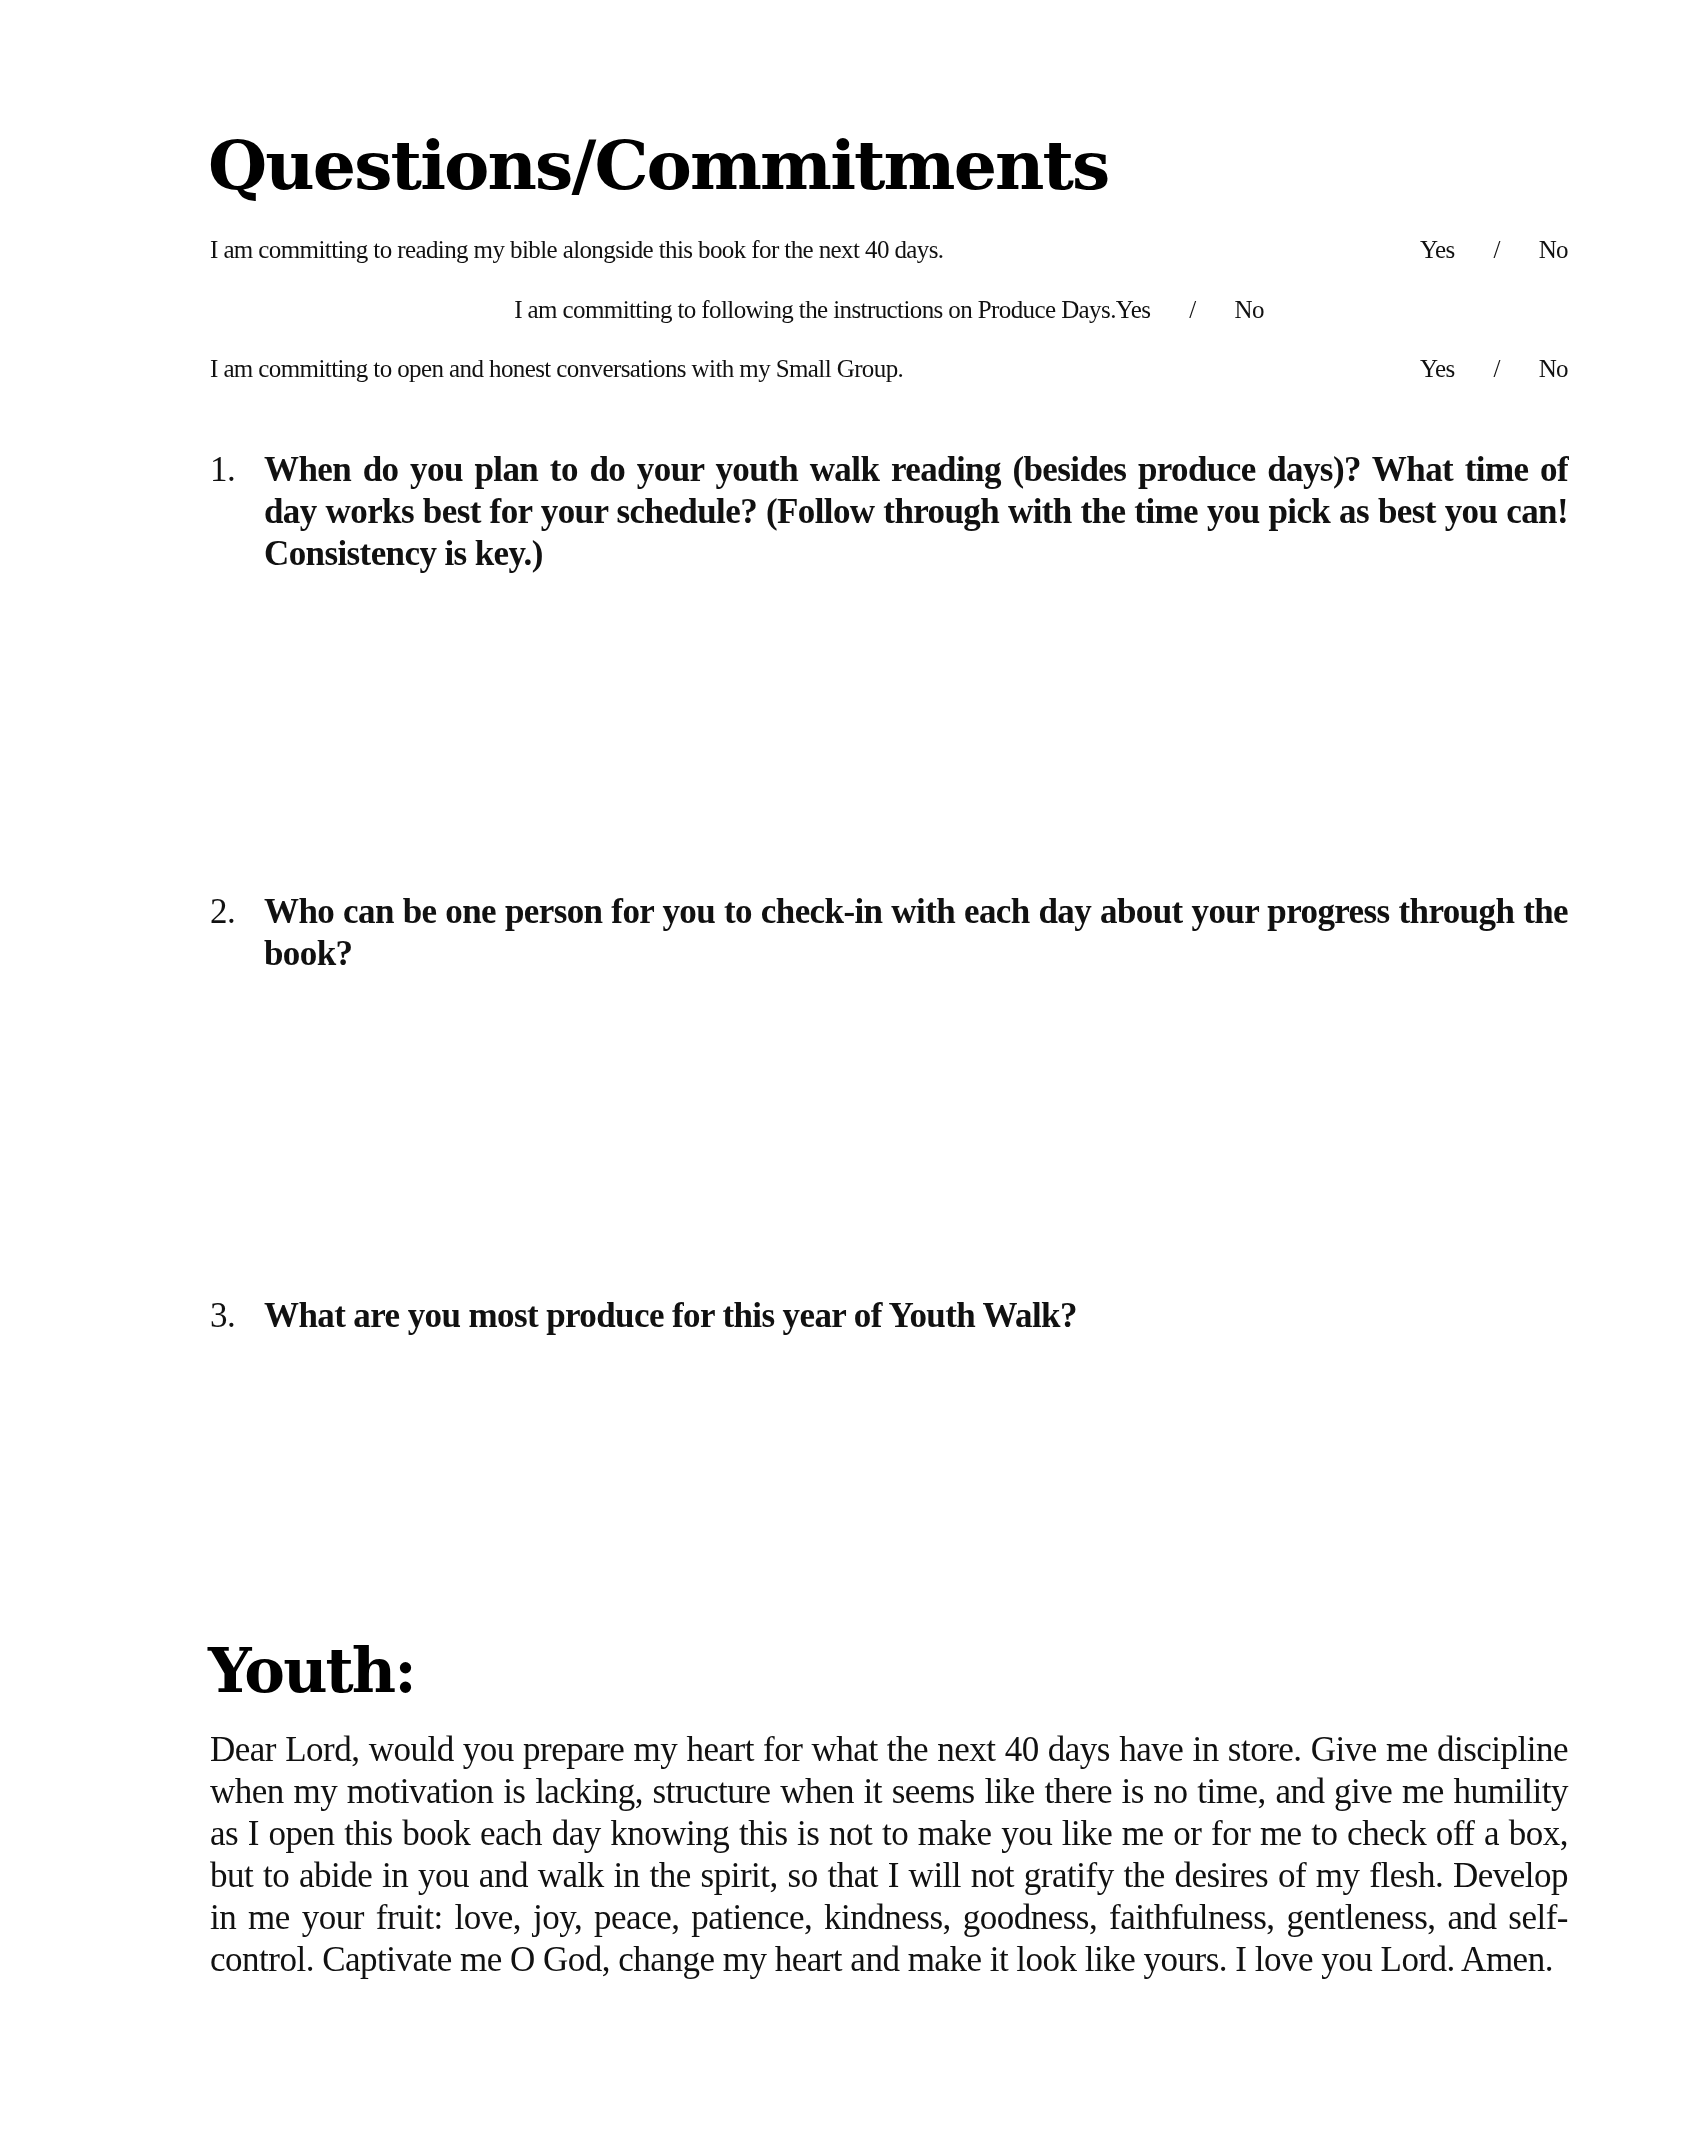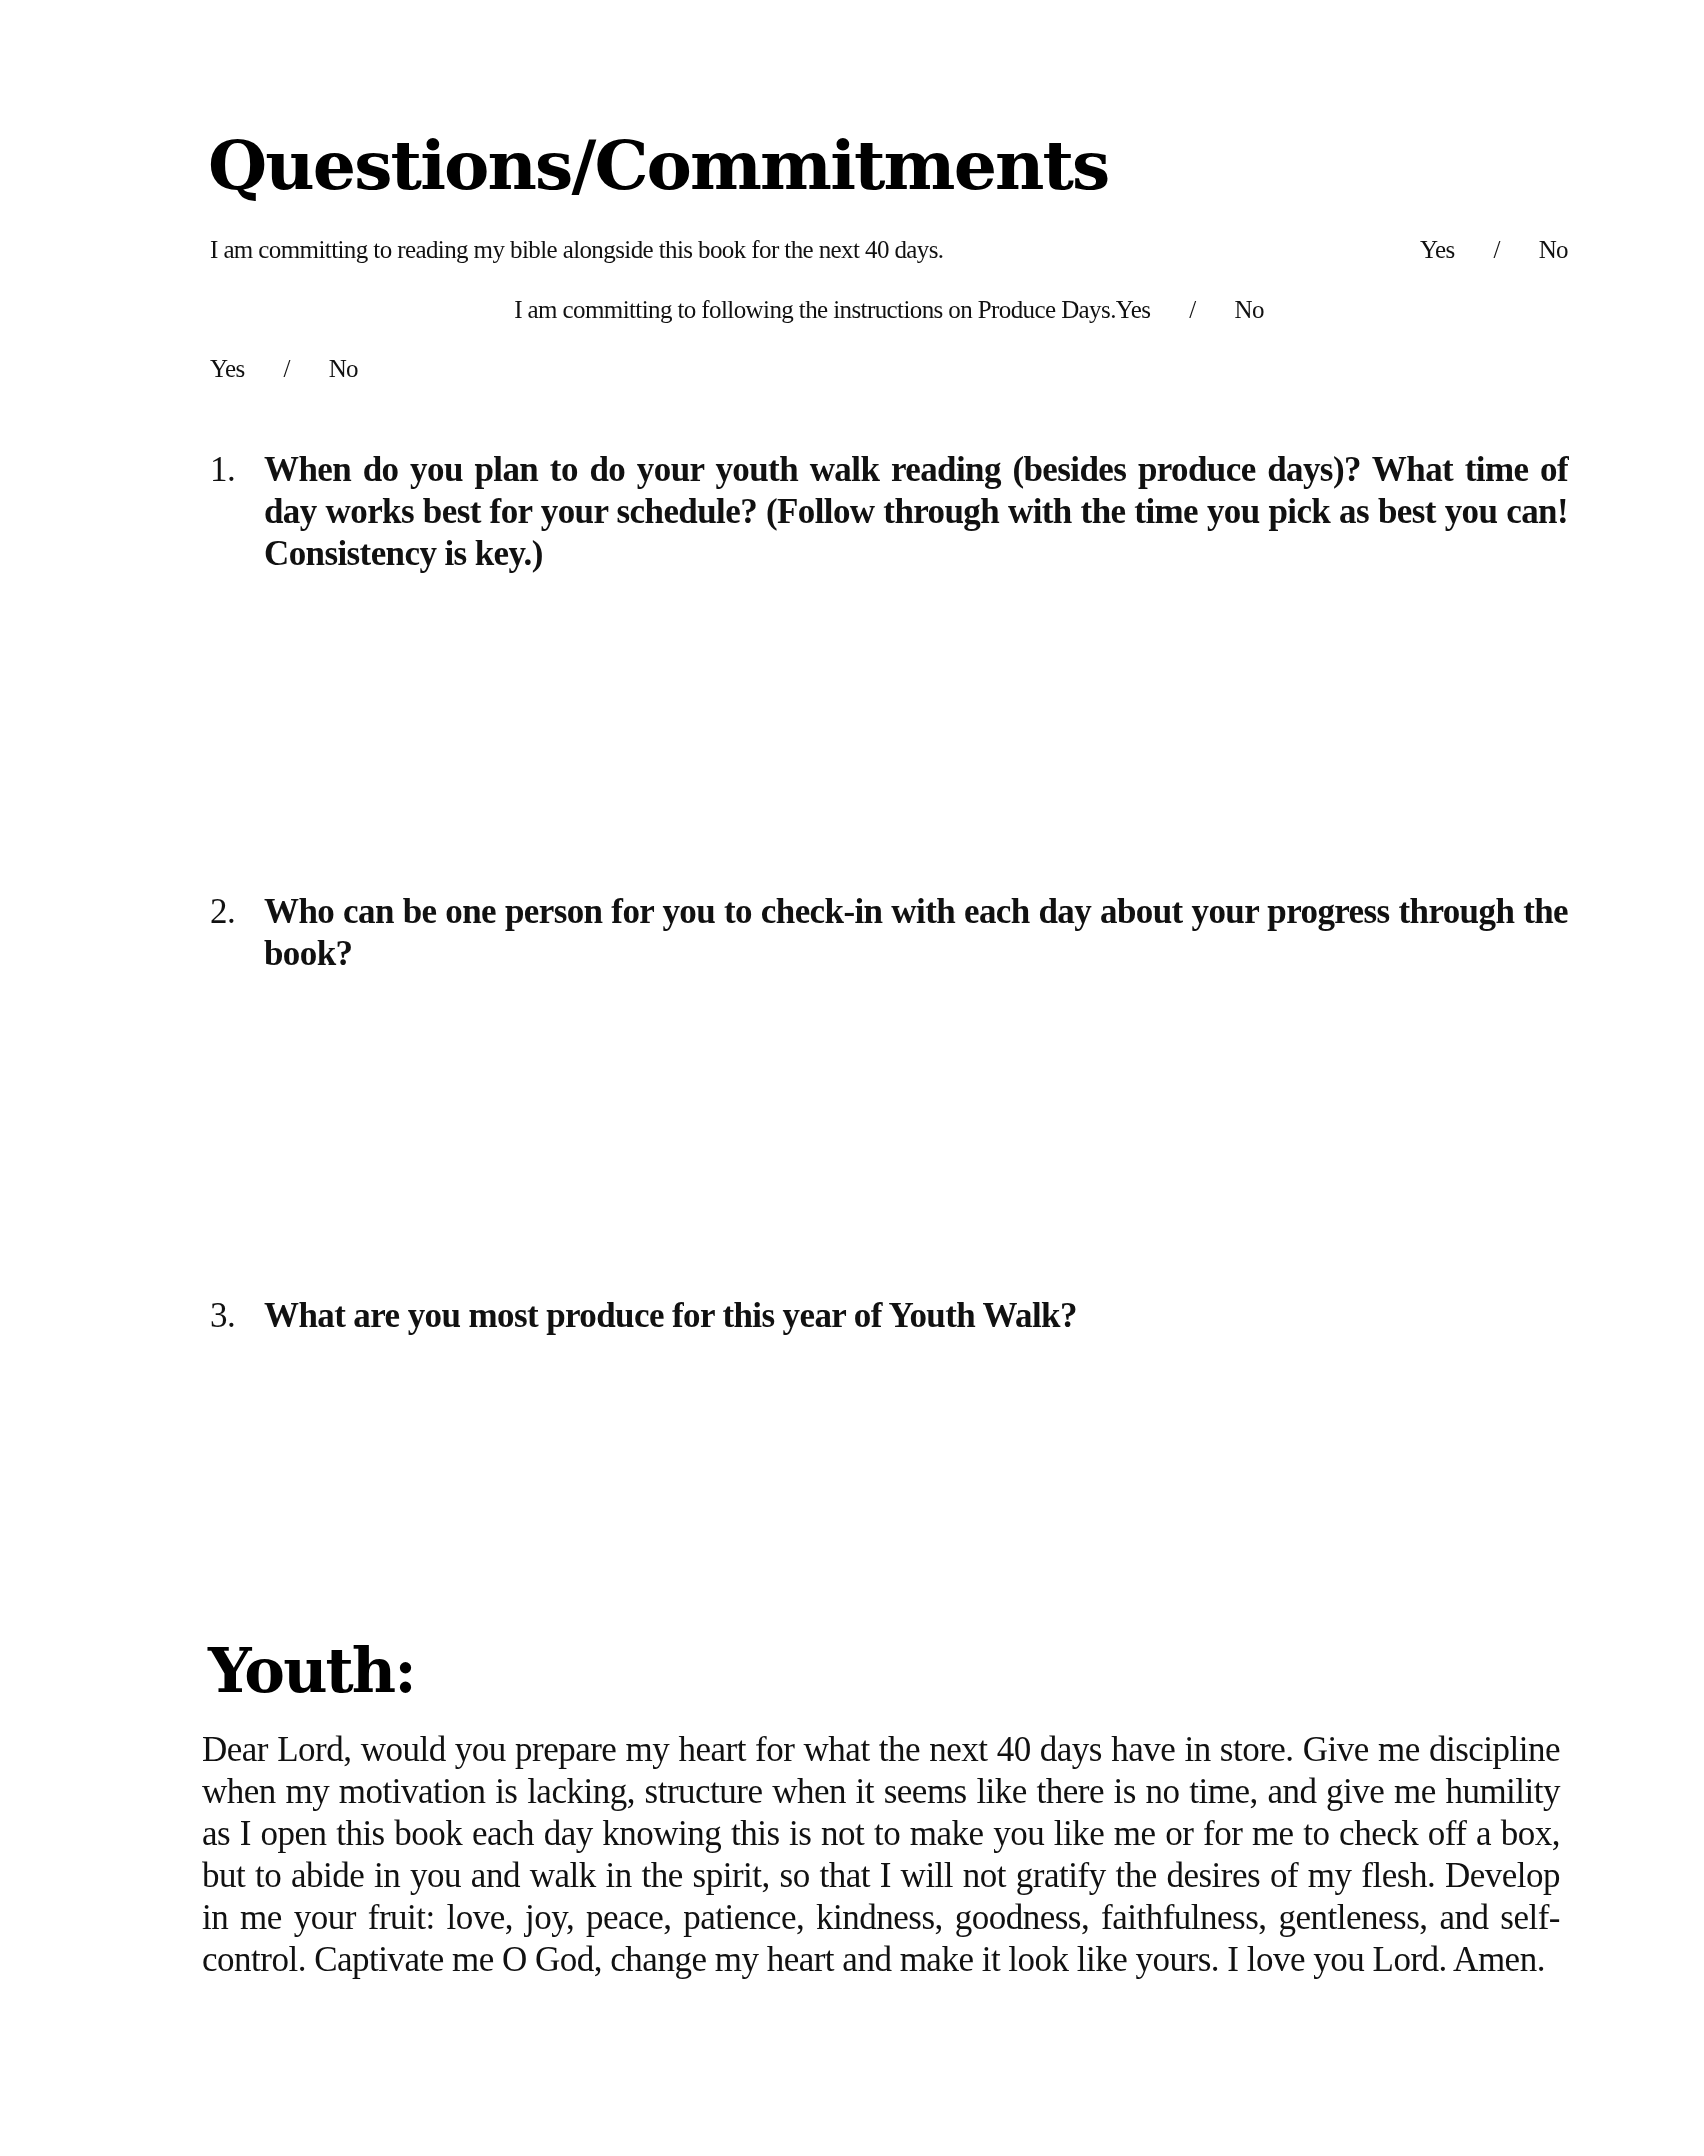--- a/index.html
+++ b/index.html
@@ -19,21 +19,21 @@
   .yesno { display: flex; gap: 8px; width: 148px; justify-content: space-between; }
   .yesno span { display: inline-block; }
   .question {
     position: absolute; left: 210px; width: 1358px;
     font-family: "Liberation Serif", serif; font-size: 35px; line-height: 42px;
     display: flex; letter-spacing: -0.6px;
   }
   .question .num { width: 54px; flex: 0 0 54px; }
   .question .qtext { flex: 1; text-align: justify; text-align-last: left; font-weight: bold; }
   #prayer-text {
-    position: absolute; left: 202px; top: 1729px; width: 1358px; margin: 0;
+    position: absolute; left: 210px; top: 1729px; width: 1358px; margin: 0;
     font-family: "Liberation Serif", serif; font-size: 35px; line-height: 42px;
     text-align: justify; letter-spacing: -0.5px;
   }
 </style>
 </head>
 <body>
 
 <h1 id="h-questions" class="heading">Questions/Commitments</h1>
 
 <div class="commit-row" style="top:228px;">
@@ -46,20 +46,21 @@
 </div>
 <div class="commit-row" style="top:288px;justify-content:center;">
   <span>I am committing to following the instructions on Produce Days.</span>
   <span class="yesno">
     <span>Yes</span>
     <span>/</span>
     <span>No</span>
   </span>
 </div>
 <div class="commit-row" style="top:347px;">
+  <span>I am committing to open and honest conversations with my Small Group.</span>
   <span class="yesno">
     <span>Yes</span>
     <span>/</span>
     <span>No</span>
   </span>
 </div>
 
 <div class="question" style="top:449px;">
   <span class="num">1.</span>
   <span class="qtext">When do you plan to do your youth walk reading (besides produce days)? What time of day works best for your schedule? (Follow through with the time you pick as best you can! Consistency is key.)</span>

